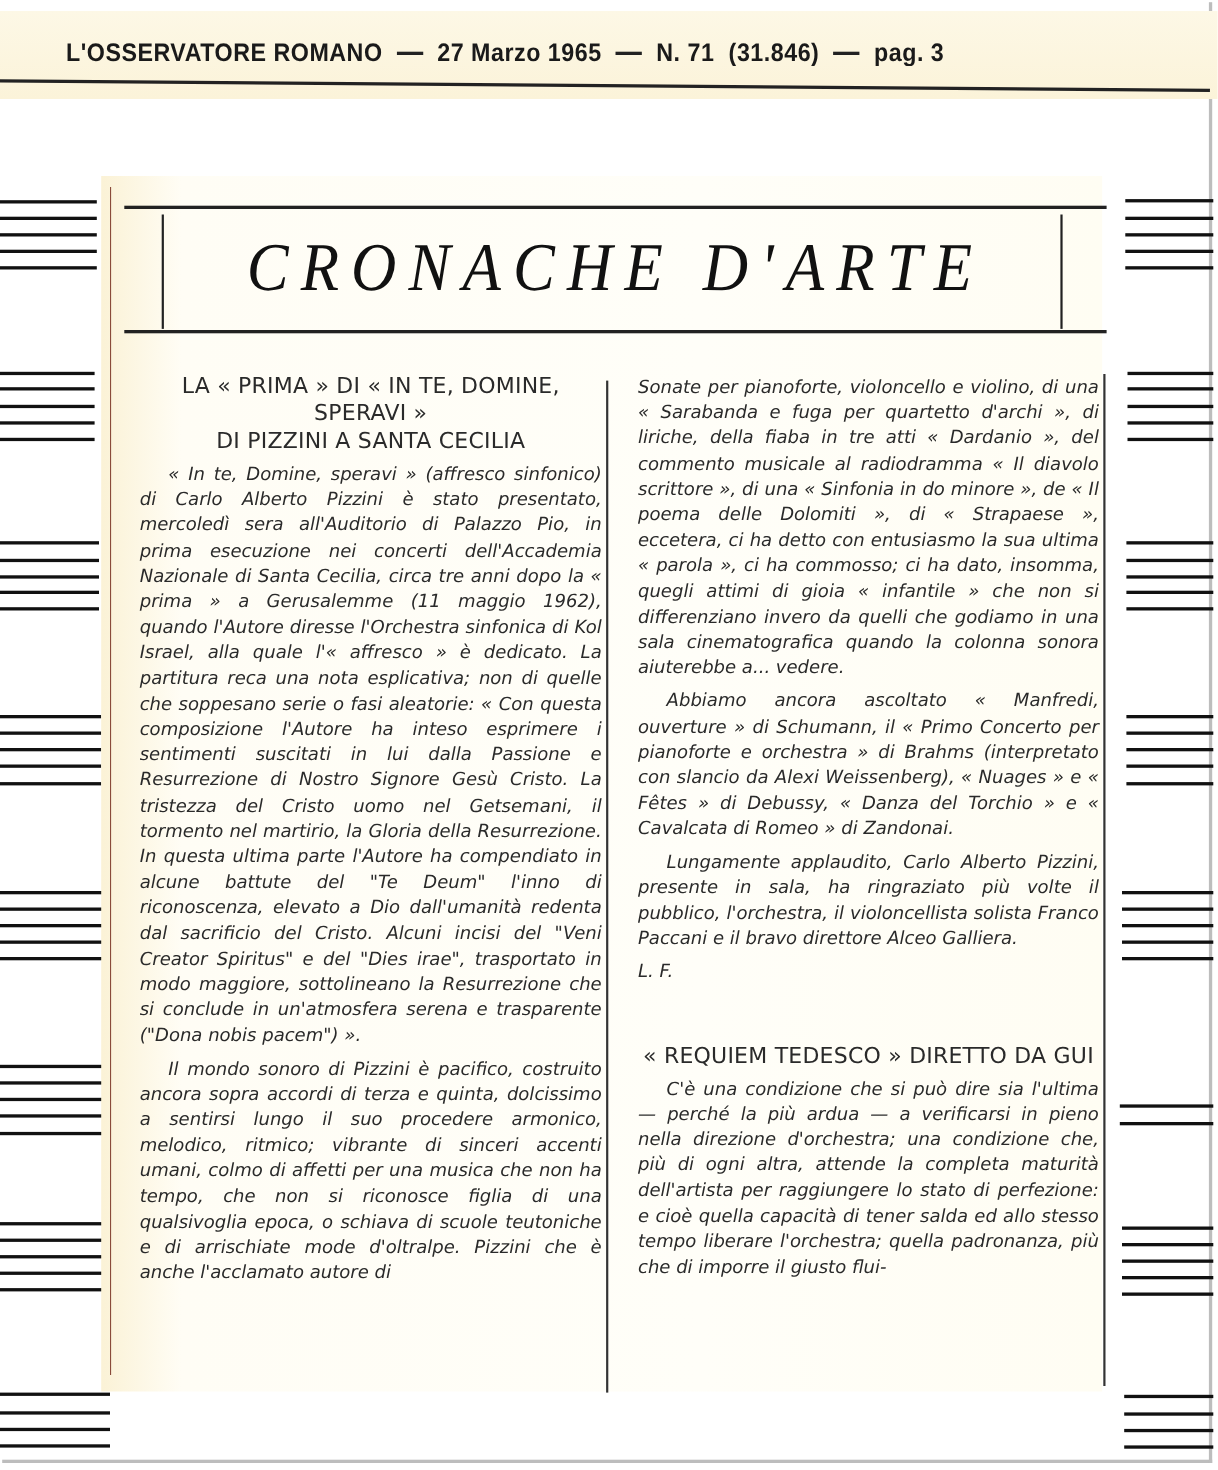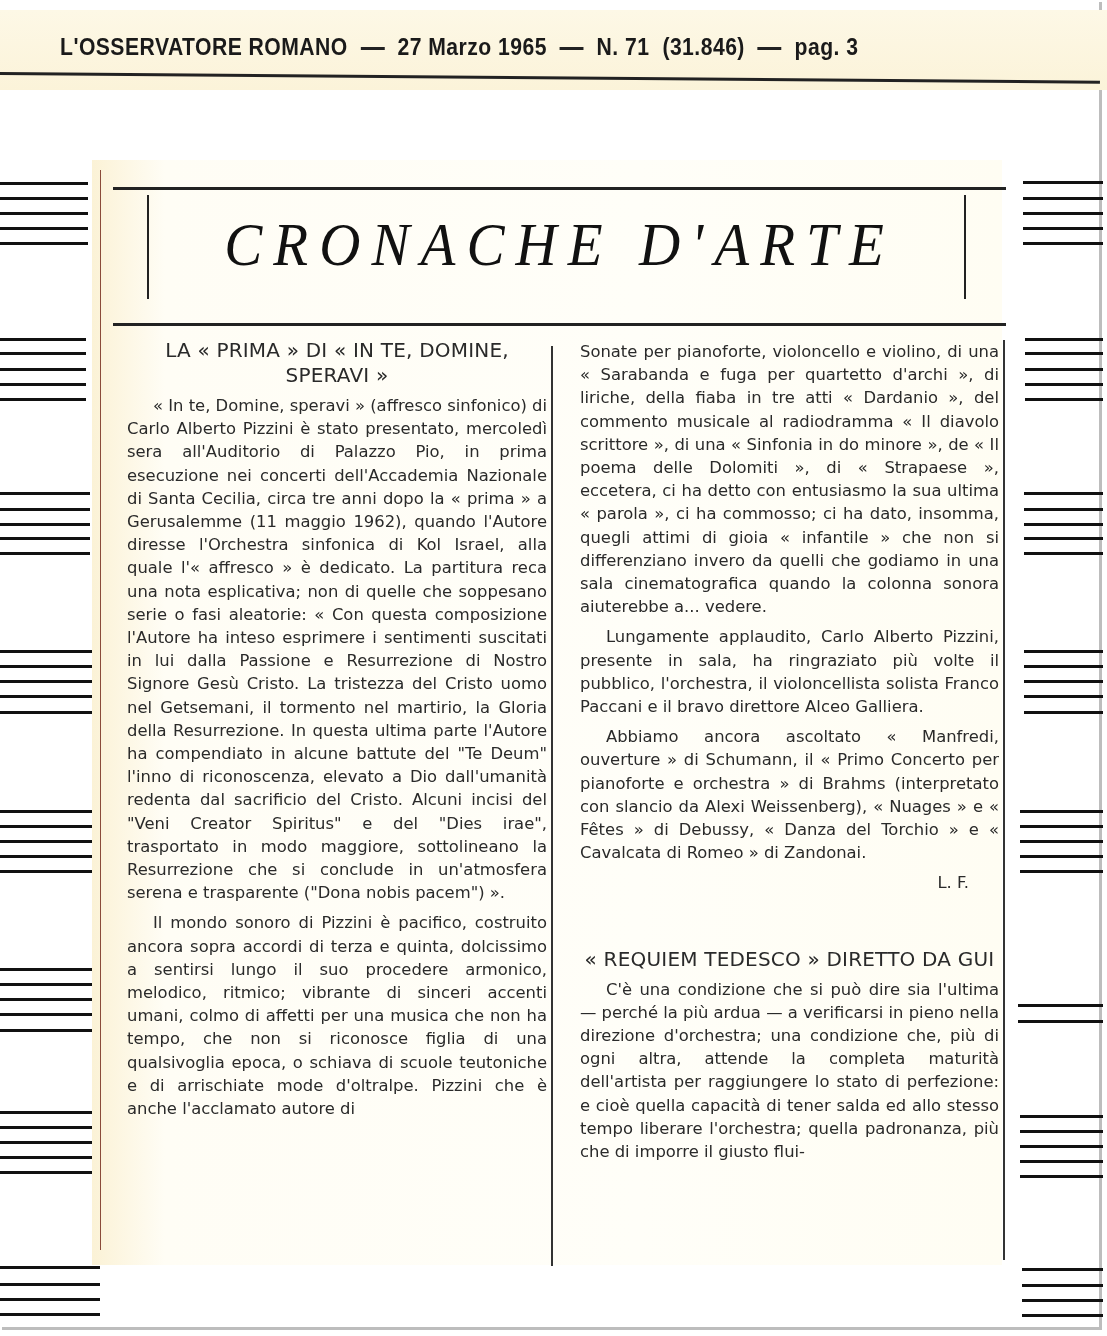--- a/index.html
+++ b/index.html
@@ -28,45 +28,45 @@
   .masthead-rule {
     position: absolute; left: 0; top: 72px; width: 1100px; height: 3px;
     background: #222; transform: rotate(0.45deg); transform-origin: left center;
   }
   .clip {
     position: absolute; left: 92px; top: 160px; width: 910px; height: 1105px;
     background: linear-gradient(90deg, #fbf2d6 0%, #fffdf5 8%, #fffef8 60%, #fffdf3 100%);
   }
   .clip-edge-left { position: absolute; left: 100px; top: 170px; width: 1px; height: 1080px; background: #8a4b3a; }
   .title-box {
-    position: absolute; left: 113px; top: 187px; width: 893px; height: 139px;
+    position: absolute; left: 113px; top: 187px; width: 893px; height: 116px;
     border-top: 3px solid #222; border-bottom: 3px solid #222; box-sizing: border-box;
   }
   .title-box .vbar-l { position: absolute; left: 34px; top: 5px; width: 2px; height: 104px; background: #222; }
   .title-box .vbar-r { position: absolute; right: 40px; top: 5px; width: 2px; height: 104px; background: #222; }
   .title {
     position: absolute; left: 0; top: 19px; width: 100%; text-align: center;
     font-family: "Liberation Serif", serif; font-style: italic; font-size: 62px;
     letter-spacing: 12px; color: #111; transform: scaleX(0.92);
   }
   .col {
     position: absolute; top: 338px; font-family: "DejaVu Sans", sans-serif;
     font-size: 16.4px; line-height: 23.2px; color: #2a2a2a; text-align: justify;
     hyphens: manual;
   }
   .col-left { left: 127px; width: 420px; }
   .col-right { left: 580px; width: 419px; top: 340px; }
-  .col p { margin: 0; text-indent: 26px; }
+  .col p { margin: 0; text-indent: 26px; font-style: italic; }
   .col p.noindent { text-indent: 0; }
   .col p + p { margin-top: 7px; }
   .headline {
     text-align: center; font-size: 20px; line-height: 25px; color: #2a2a2a;
     letter-spacing: 0.2px; margin-bottom: 6px; text-indent: 0;
   }
-  .sig { text-align: right; padding-right: 30px; margin-top: 4px; }
+  .sig { padding-right: 30px; margin-top: 4px; }
   .headline-2 { margin-top: 52px; margin-bottom: 6px; }
   .col-rule { position: absolute; width: 2px; background: #333; }
   .rule-a { left: 551px; top: 346px; height: 920px; }
   .rule-b { left: 1003px; top: 340px; height: 920px; }
   .margin-lines { position: absolute; }
   .margin-lines .ln { position: absolute; height: 3px; background: #111; }
 </style>
 </head>
 <body>
 
@@ -167,25 +167,26 @@
   <div class="vbar-r"></div>
   <div class="title">CRONACHE D'ARTE</div>
 </div>
 
 <div class="col-rule rule-a"></div>
 <div class="col-rule rule-b"></div>
 
 <div class="col col-left">
   <div class="headline">
     <div>LA « PRIMA » DI « IN TE, DOMINE, SPERAVI »</div>
+    <div>DI PIZZINI A SANTA CECILIA</div>
   </div>
   <p>« In te, Domine, speravi » (affresco sinfonico) di Carlo Alberto Pizzini è stato presentato, mercoledì sera all'Auditorio di Palazzo Pio, in prima esecuzione nei concerti dell'Accademia Nazionale di Santa Cecilia, circa tre anni dopo la « prima » a Gerusalemme (11 maggio 1962), quando l'Autore diresse l'Orchestra sinfonica di Kol Israel, alla quale l'« affresco » è dedicato. La partitura reca una nota esplicativa; non di quelle che soppesano serie o fasi aleatorie: « Con questa composizione l'Autore ha inteso esprimere i sentimenti suscitati in lui dalla Passione e Resurrezione di Nostro Signore Gesù Cristo. La tristezza del Cristo uomo nel Getsemani, il tormento nel martirio, la Gloria della Resurrezione. In questa ultima parte l'Autore ha compendiato in alcune battute del "Te Deum" l'inno di riconoscenza, elevato a Dio dall'umanità redenta dal sacrificio del Cristo. Alcuni incisi del "Veni Creator Spiritus" e del "Dies irae", trasportato in modo maggiore, sottolineano la Resurrezione che si conclude in un'atmosfera serena e trasparente ("Dona nobis pacem") ».</p>
   <p>Il mondo sonoro di Pizzini è pacifico, costruito ancora sopra accordi di terza e quinta, dolcissimo a sentirsi lungo il suo procedere armonico, melodico, ritmico; vibrante di sinceri accenti umani, colmo di affetti per una musica che non ha tempo, che non si riconosce figlia di una qualsivoglia epoca, o schiava di scuole teutoniche e di arrischiate mode d'oltralpe. Pizzini che è anche l'acclamato autore di</p>
 </div>
 
 <div class="col col-right">
   <p class="noindent">Sonate per pianoforte, violoncello e violino, di una « Sarabanda e fuga per quartetto d'archi », di liriche, della fiaba in tre atti « Dardanio », del commento musicale al radiodramma « Il diavolo scrittore », di una « Sinfonia in do minore », de « Il poema delle Dolomiti », di « Strapaese », eccetera, ci ha detto con entusiasmo la sua ultima « parola », ci ha commosso; ci ha dato, insomma, quegli attimi di gioia « infantile » che non si differenziano invero da quelli che godiamo in una sala cinematografica quando la colonna sonora aiuterebbe a... vedere.</p>
+  <p>Abbiamo ancora ascoltato « Manfredi, ouverture » di Schumann, il « Primo Concerto per pianoforte e orchestra » di Brahms (interpretato con slancio da Alexi Weissenberg), « Nuages » e « Fêtes » di Debussy, « Danza del Torchio » e « Cavalcata di Romeo » di Zandonai.</p>
   <p>Lungamente applaudito, Carlo Alberto Pizzini, presente in sala, ha ringraziato più volte il pubblico, l'orchestra, il violoncellista solista Franco Paccani e il bravo direttore Alceo Galliera.</p>
-  <p>Abbiamo ancora ascoltato « Manfredi, ouverture » di Schumann, il « Primo Concerto per pianoforte e orchestra » di Brahms (interpretato con slancio da Alexi Weissenberg), « Nuages » e « Fêtes » di Debussy, « Danza del Torchio » e « Cavalcata di Romeo » di Zandonai.</p>
   <p class="sig noindent">L. F.</p>
   <div class="headline headline-2">« REQUIEM TEDESCO » DIRETTO DA GUI</div>
   <p>C'è una condizione che si può dire sia l'ultima — perché la più ardua — a verificarsi in pieno nella direzione d'orchestra; una condizione che, più di ogni altra, attende la completa maturità dell'artista per raggiungere lo stato di perfezione: e cioè quella capacità di tener salda ed allo stesso tempo liberare l'orchestra; quella padronanza, più che di imporre il giusto flui-</p>
 </div>
 
 </body></html>

